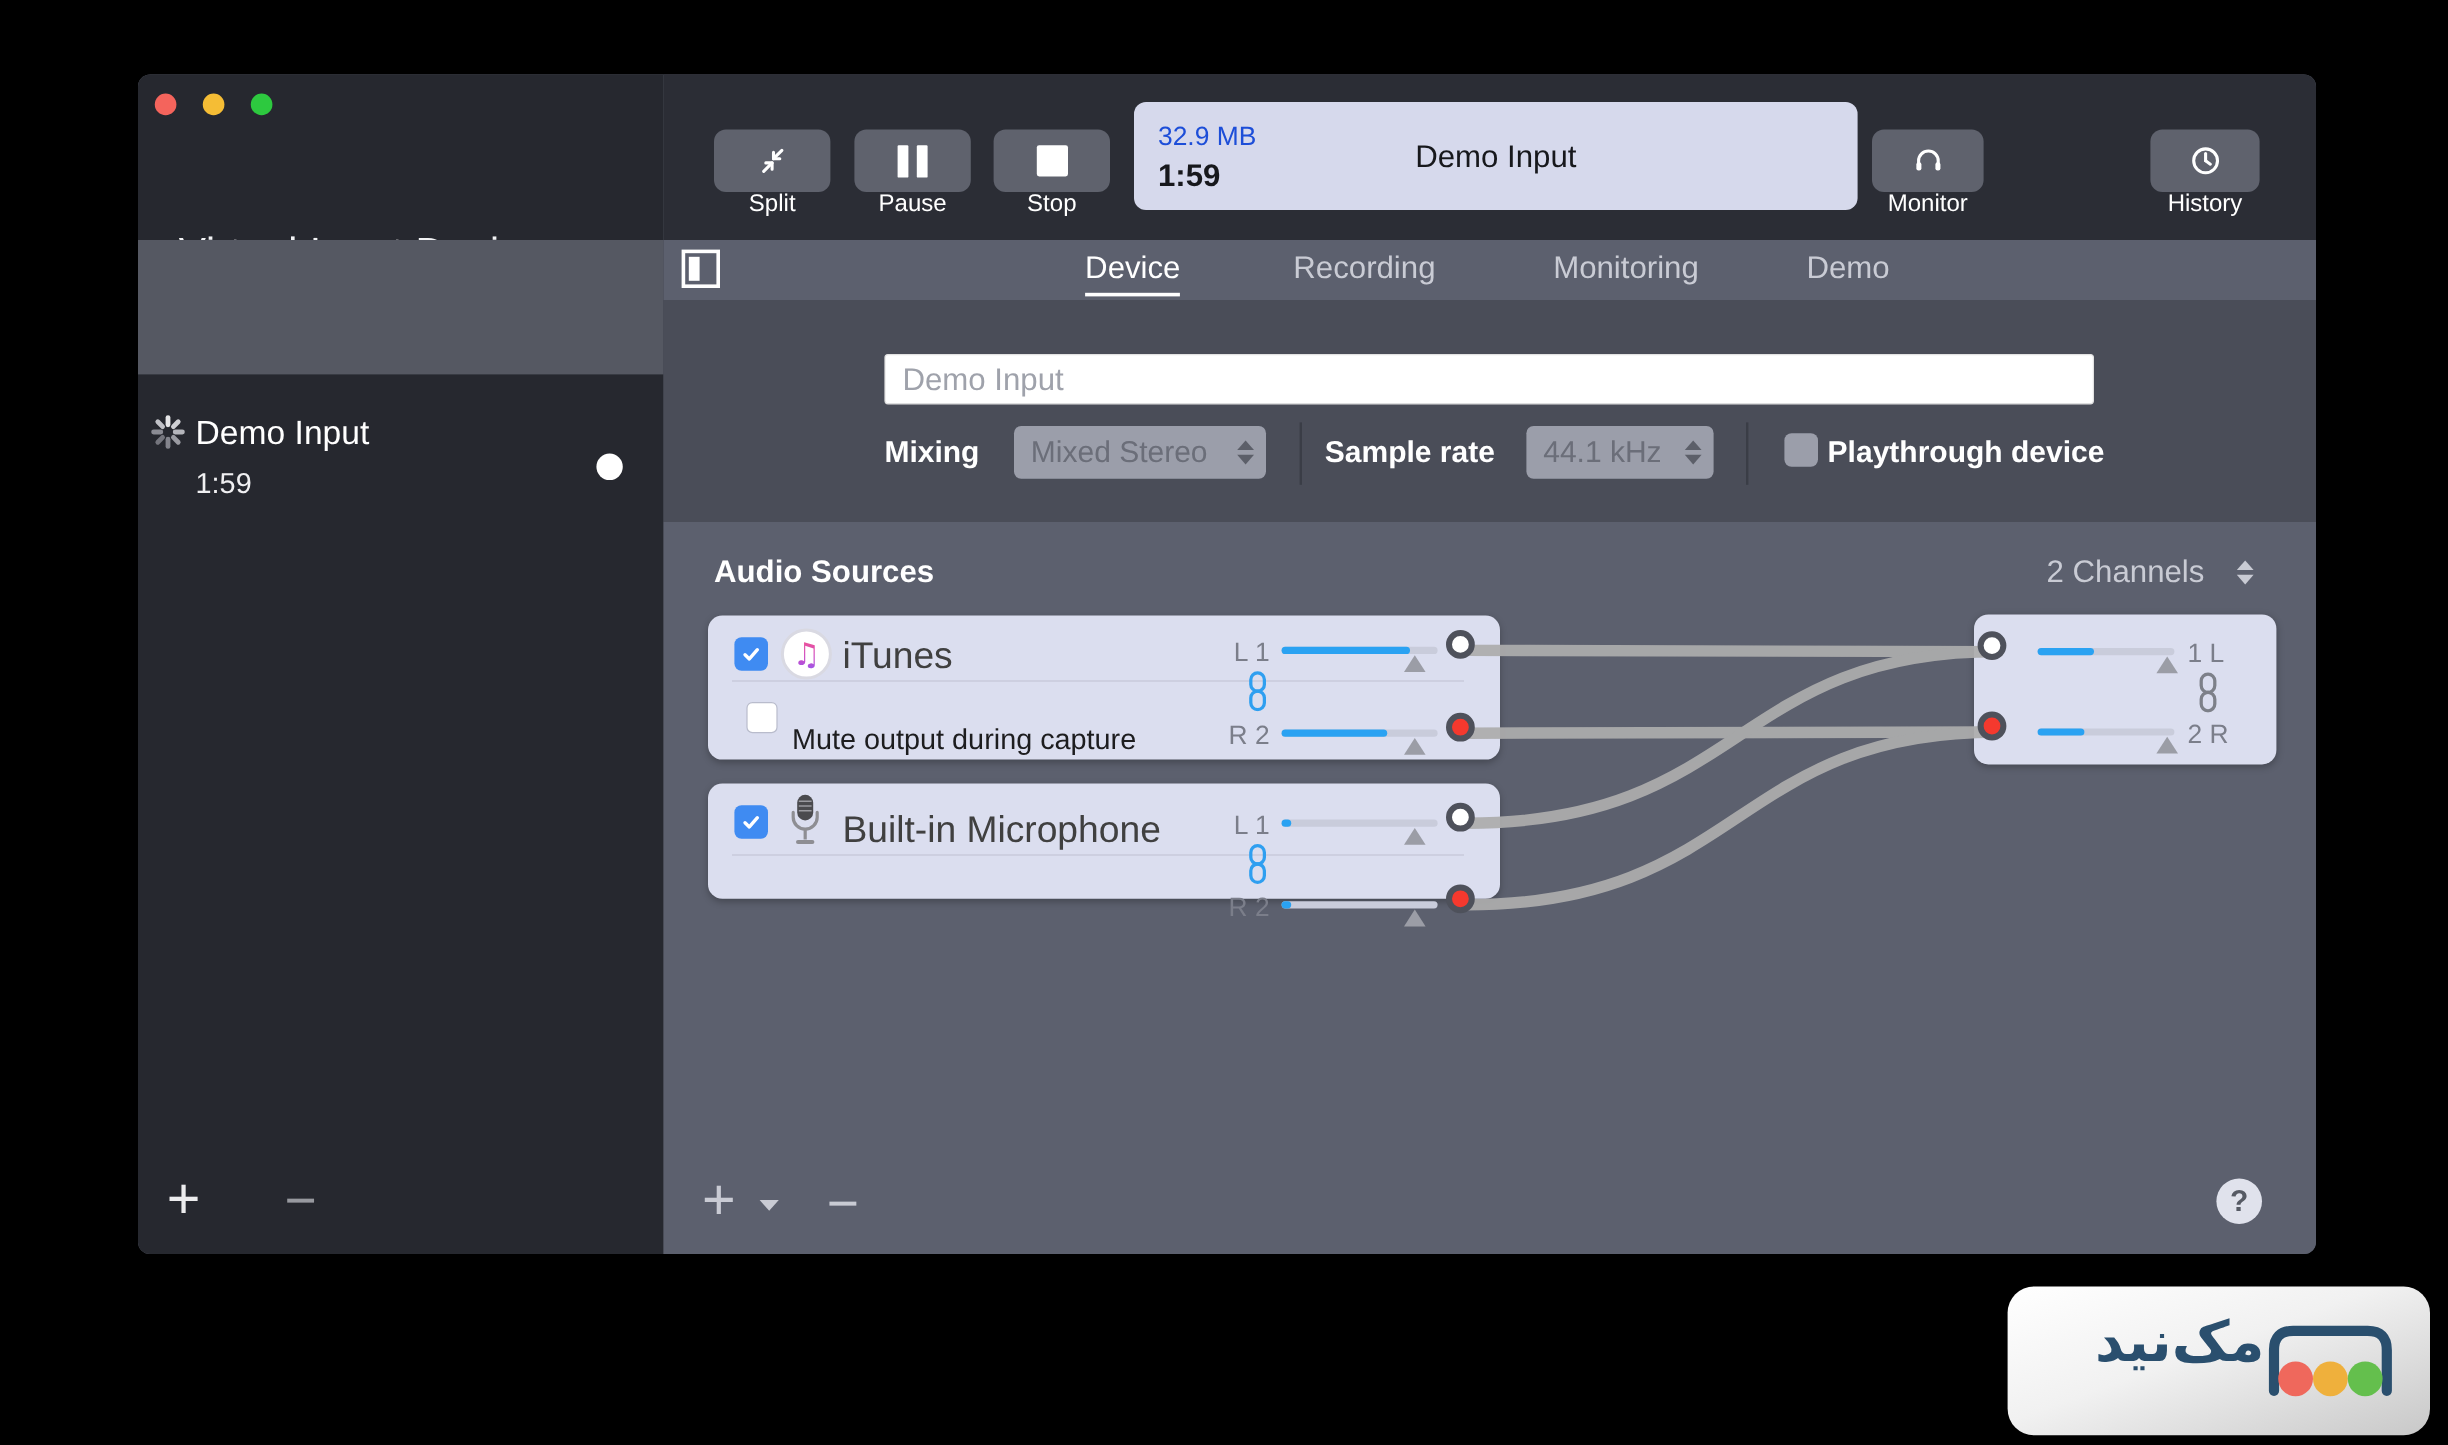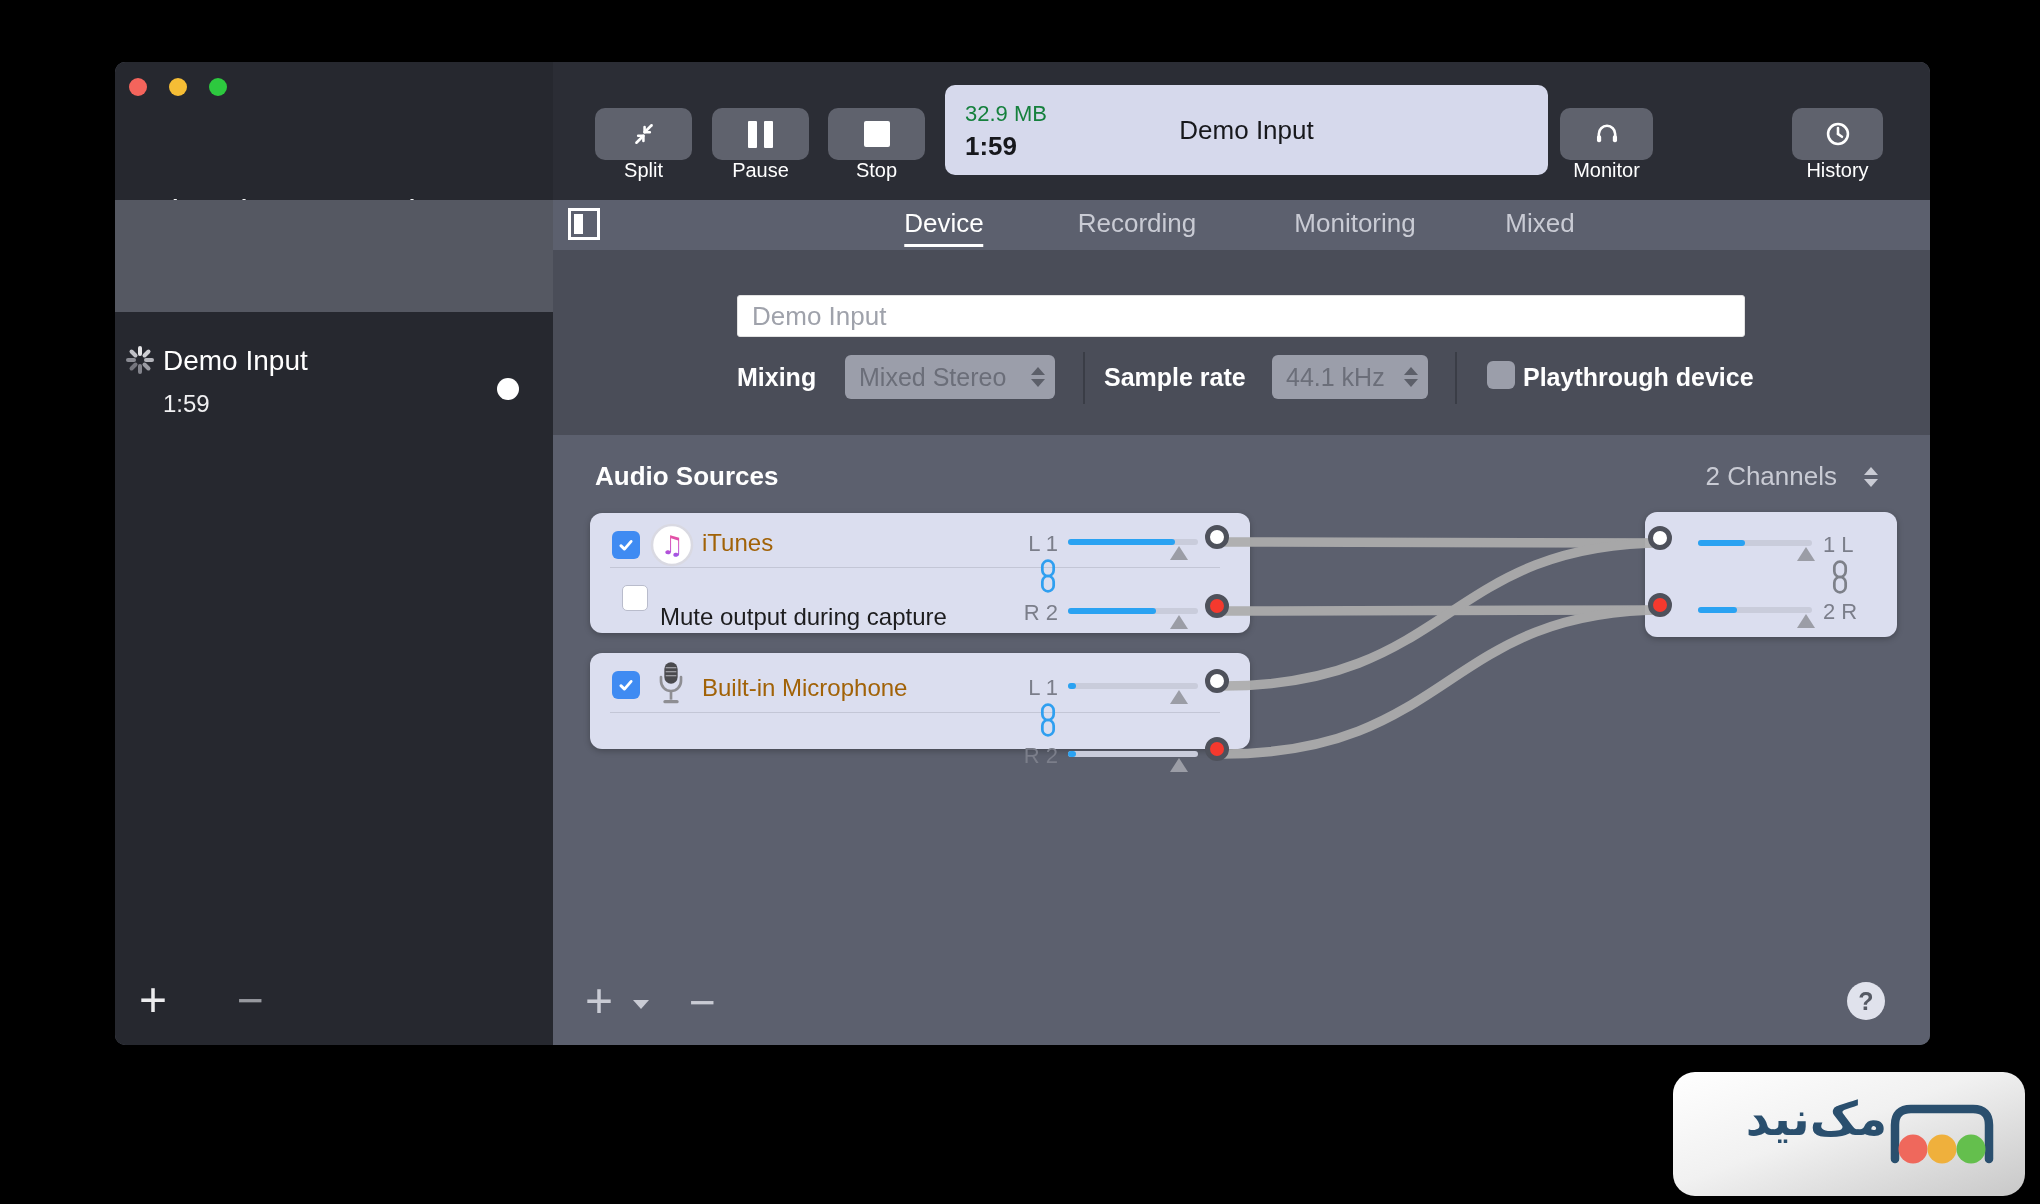--- a/index.html
+++ b/index.html
@@ -36,21 +36,21 @@
           display:flex; align-items:center; justify-content:center; }
   .tbtn-label { position:absolute; top:97px; font-size:20px; color:#fff; text-align:center; }
   #btn-split { left:42px;  width:97px; } #lbl-split { left:42px;  width:97px; }
   #btn-pause { left:159px; width:97px; } #lbl-pause { left:159px; width:97px; }
   #btn-stop  { left:275px; width:97px; } #lbl-stop  { left:275px; width:97px; }
   #btn-monitor { left:1007px; width:93px; } #lbl-monitor { left:1007px; width:93px; }
   #btn-history { left:1239px; width:91px; } #lbl-history { left:1239px; width:91px; }
   .pause-bars { display:flex; gap:7px; } .pause-bars i { width:9px; height:27px; background:#fff; border-radius:1px; }
   .stop-sq { width:26px; height:26px; background:#fff; border-radius:2px; }
   #rec-panel { position:absolute; left:392px; top:23px; width:603px; height:90px; background:#d6d9ec; border-radius:10px; }
-  #rec-size { position:absolute; left:20px; top:16px; font-size:22px; color:#15803d; }
+  #rec-size { position:absolute; left:20px; top:16px; font-size:22px; color:#1d4ed8; }
   #rec-time { position:absolute; left:20px; top:46px; font-size:26px; font-weight:700; color:#17181c; }
   #rec-name { position:absolute; left:0; top:0; width:100%; height:100%; display:flex; align-items:center; justify-content:center;
               font-size:26px; color:#17181c; }
 
   
   #tabbar { position:absolute; left:0; top:138px; width:1377px; height:50px; background:#5c606e; }
   #toggle-sidebar { position:absolute; left:15px; top:8px; width:32px; height:32px; border:3px solid #fff; }
   #toggle-sidebar i { position:absolute; left:3px; top:3px; width:9px; height:20px; background:#fff; display:block; }
   .tab { position:absolute; top:8px; transform:translateX(-50%); font-size:26px; color:#c9cbd4; padding-bottom:5px; cursor:default; }
   .tab.active { color:#fff; border-bottom:3px solid #fff; }
@@ -82,21 +82,21 @@
   #channels-ctl span { font-size:26px; color:#c9cbd4;margin-left:17px; }
   .mini-stepper { display:flex; flex-direction:column; gap:4px; }
   .mini-stepper i { display:block; width:0; height:0; border-left:7px solid transparent; border-right:7px solid transparent; }
   .mini-stepper .up { border-bottom:8px solid #c9cbd4; } .mini-stepper .dn { border-top:8px solid #c9cbd4; }
 
   .block { position:absolute; background:#dbdeef; border-radius:12px; box-shadow:0 2px 6px rgba(0,0,0,.25); z-index:2; }
   #blk-itunes { left:37px; top:78px; width:660px; height:120px; }
   #blk-mic    { left:37px; top:218px; width:660px; height:96px; }
   #blk-out    { left:1092px; top:77px; width:252px; height:125px; }
   .blk-div { position:absolute; left:20px; right:30px; height:1px; background:#c3c6d6; }
-  .src-title { position:absolute; font-size:24px; color:#a16207; }
+  .src-title { position:absolute; font-size:31px; color:#404040; }
   .cb-blue { position:absolute; width:28px; height:28px; border-radius:6px; background:#3f8bf2;
              display:flex; align-items:center; justify-content:center; }
   .cb-white { position:absolute; width:26px; height:26px; border-radius:5px; background:#fff; border:1px solid #b9bccc; }
   .mute-label { position:absolute; font-size:24px; color:#1d1d1f; }
   .chan-label { position:absolute; width:46px; text-align:right; font-size:22px; color:#7b7e8a; }
   .meter { position:absolute; height:6px; border-radius:3px; background:#c9ccdb; }
   .meter .fill { display:block; height:6px; border-radius:3px; background:#2aa2f2; }
   .thumb { position:absolute; width:0; height:0; border-left:9px solid transparent; border-right:9px solid transparent;
            border-bottom:14px solid #9b9da6; }
   .port { position:absolute; width:24px; height:24px; border-radius:50%; border:5px solid #4e515b; background:#fff; z-index:4; }
@@ -206,21 +206,21 @@
         <div class="tbtn-label" id="lbl-history">History</div>
       </div>
 
       <div id="tabbar">
         <div id="toggle-sidebar">
             <i></i>
           </div>
         <div class="tab active" id="tab-device">Device</div>
         <div class="tab" id="tab-recording">Recording</div>
         <div class="tab" id="tab-monitoring">Monitoring</div>
-        <div class="tab" id="tab-mixer">Mixed</div>
+        <div class="tab" id="tab-mixer">Demo</div>
       </div>
 
       <div id="config">
         <input id="name-field" value="" placeholder="Demo Input" style="">
         <div class="cfg-label" id="lbl-mixing">Mixing</div>
         <div class="dropdown" id="dd-mixing">
           <span>Mixed Stereo</span>
           <span class="dd-stepper">
               <i class="up"></i>
               <i class="dn"></i>

